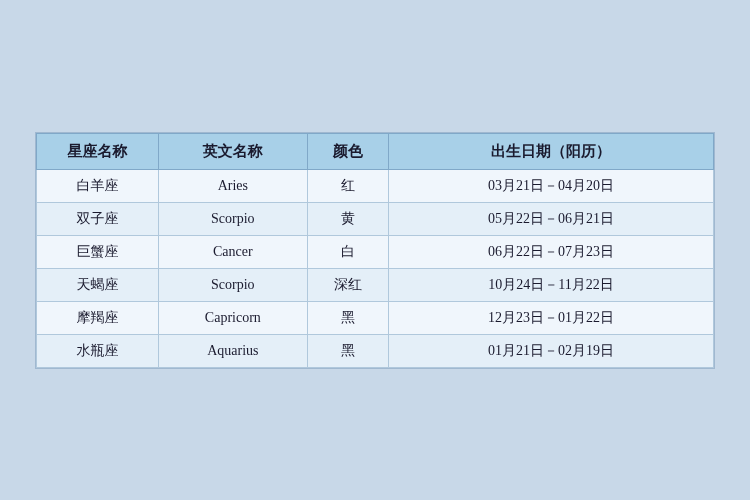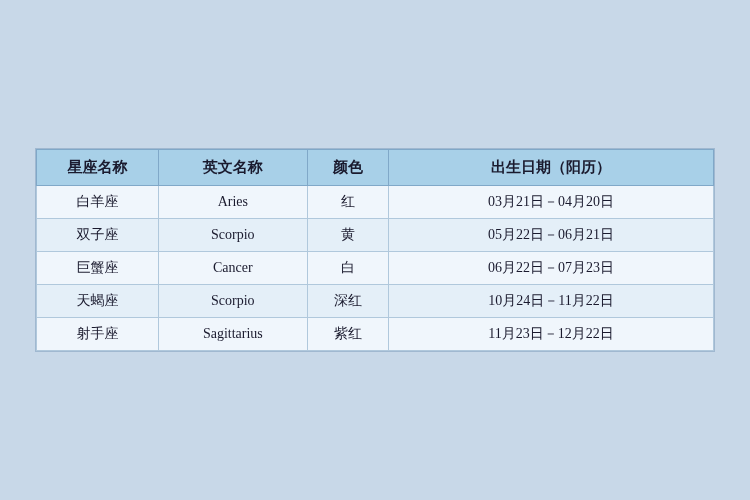--- a/index.html
+++ b/index.html
@@ -80,20 +80,26 @@
           <td>白</td>
           <td>06月22日－07月23日</td>
         </tr>
         <tr>
           <td>天蝎座</td>
           <td>Scorpio</td>
           <td>深红</td>
           <td>10月24日－11月22日</td>
         </tr>
         <tr>
-          <td>射手座</td>
-          <td>Sagittarius</td>
-          <td>紫红</td>
-          <td>11月23日－12月22日</td>
+          <td>摩羯座</td>
+          <td>Capricorn</td>
+          <td>黑</td>
+          <td>12月23日－01月22日</td>
+        </tr>
+        <tr>
+          <td>水瓶座</td>
+          <td>Aquarius</td>
+          <td>黑</td>
+          <td>01月21日－02月19日</td>
         </tr>
       </tbody>
   </table>
 </div>
 
 </body></html>

